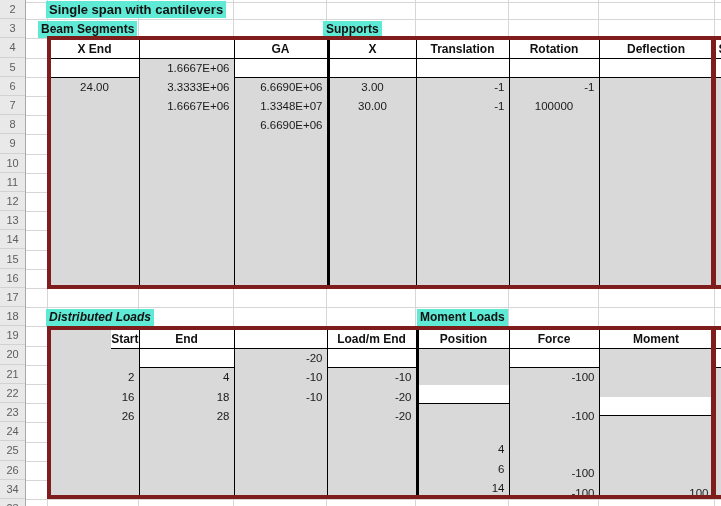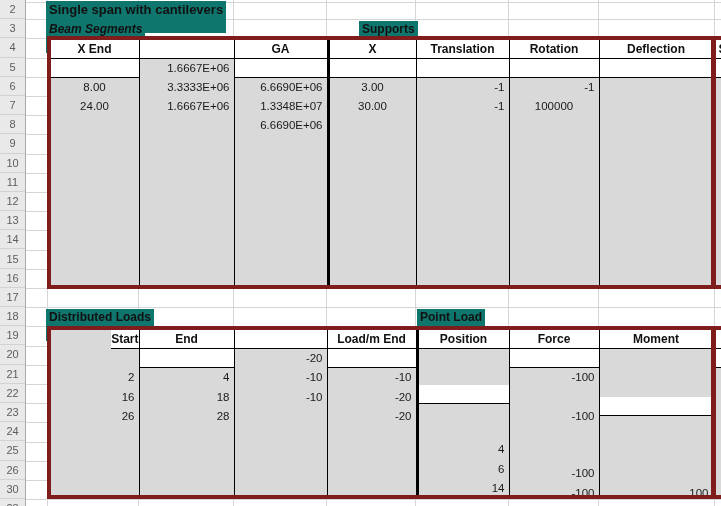--- a/index.html
+++ b/index.html
@@ -16,22 +16,22 @@
   }
   .rowhdr-cell {
     height:19.2px; display:flex; align-items:center; justify-content:center;
     font-size:11px; color:#5d5d5d; border-bottom:1px solid #d2d2d2;
   }
   
   .gl-v { position:absolute; top:0; bottom:0; width:1px; background:#d6d6d6; z-index:1; }
   .gl-h { position:absolute; left:26px; right:0; height:1px; background:#d6d6d6; z-index:1; }
   
   .cell-label {
-    position:absolute; z-index:2; background:#0f766e; white-space:nowrap;
-    font-weight:bold; font-size:12px; height:32px; line-height:17px; padding:0 3px;
+    position:absolute; z-index:2; background:#5eead4; white-space:nowrap;
+    font-weight:bold; font-size:12px; height:17px; line-height:17px; padding:0 3px;
   }
   #title { font-size:13px; }
   
   .table {
     position:absolute; z-index:2; display:flex; overflow:hidden;
     border:4px solid #7f1d1d; background:#d9d9d9;
   }
   .tcol { display:flex; flex-direction:column; height:100%; flex:0 0 auto; }
   .tcol + .tcol { border-left:1px solid #000; }
   .tcol.divider { border-left-width:3px; }
@@ -111,40 +111,39 @@
       <div class="rowhdr-cell">17</div>
       <div class="rowhdr-cell">18</div>
       <div class="rowhdr-cell">19</div>
       <div class="rowhdr-cell">20</div>
       <div class="rowhdr-cell">21</div>
       <div class="rowhdr-cell">22</div>
       <div class="rowhdr-cell">23</div>
       <div class="rowhdr-cell">24</div>
       <div class="rowhdr-cell">25</div>
       <div class="rowhdr-cell">26</div>
-      <div class="rowhdr-cell">30</div>
+      <div class="rowhdr-cell">34</div>
       <div class="rowhdr-cell">28</div>
     </div>
 
   <div class="cell-label" id="title" style="left:46px;top:1.3px;">Single span with cantilevers</div>
 
-  <div class="cell-label" style="left:46px;top:20.5px;font-style:italic;">Beam Segments</div>
-
-  <div class="cell-label" style="left:323px;top:20.5px;margin-left:36px;">Supports</div>
-
-  <div class="cell-label" style="left:46px;top:308.5px;">Distributed Loads</div>
-
-  <div class="cell-label" style="left:417px;top:308.5px;">Point Load</div>
+  <div class="cell-label" style="left:38px;top:20.5px;">Beam Segments</div>
+
+  <div class="cell-label" style="left:323px;top:20.5px;">Supports</div>
+
+  <div class="cell-label" style="left:46px;top:308.5px;font-style:italic;">Distributed Loads</div>
+
+  <div class="cell-label" style="left:417px;top:308.5px;">Moment Loads</div>
 
   <div class="table" id="table-top" style="left:46.5px;top:35.5px;width:668px;height:253px;">
       <div class="tcol" style="width: 88px;">
         <div class="th">X End</div>
         <div class="trow-empty"></div>
         <div class="tdata">
-          <div class="tcell center">8.00</div>
           <div class="tcell center">24.00</div>
         </div>
       </div>
       <div class="tcol" style="width: 95px;">
         <div class="trow-empty"></div>
         <div class="tdata">
           <div class="tcell right">1.6667E+06</div>
           <div class="tcell right">3.3333E+06</div>
           <div class="tcell right">1.6667E+06</div>
         </div>

